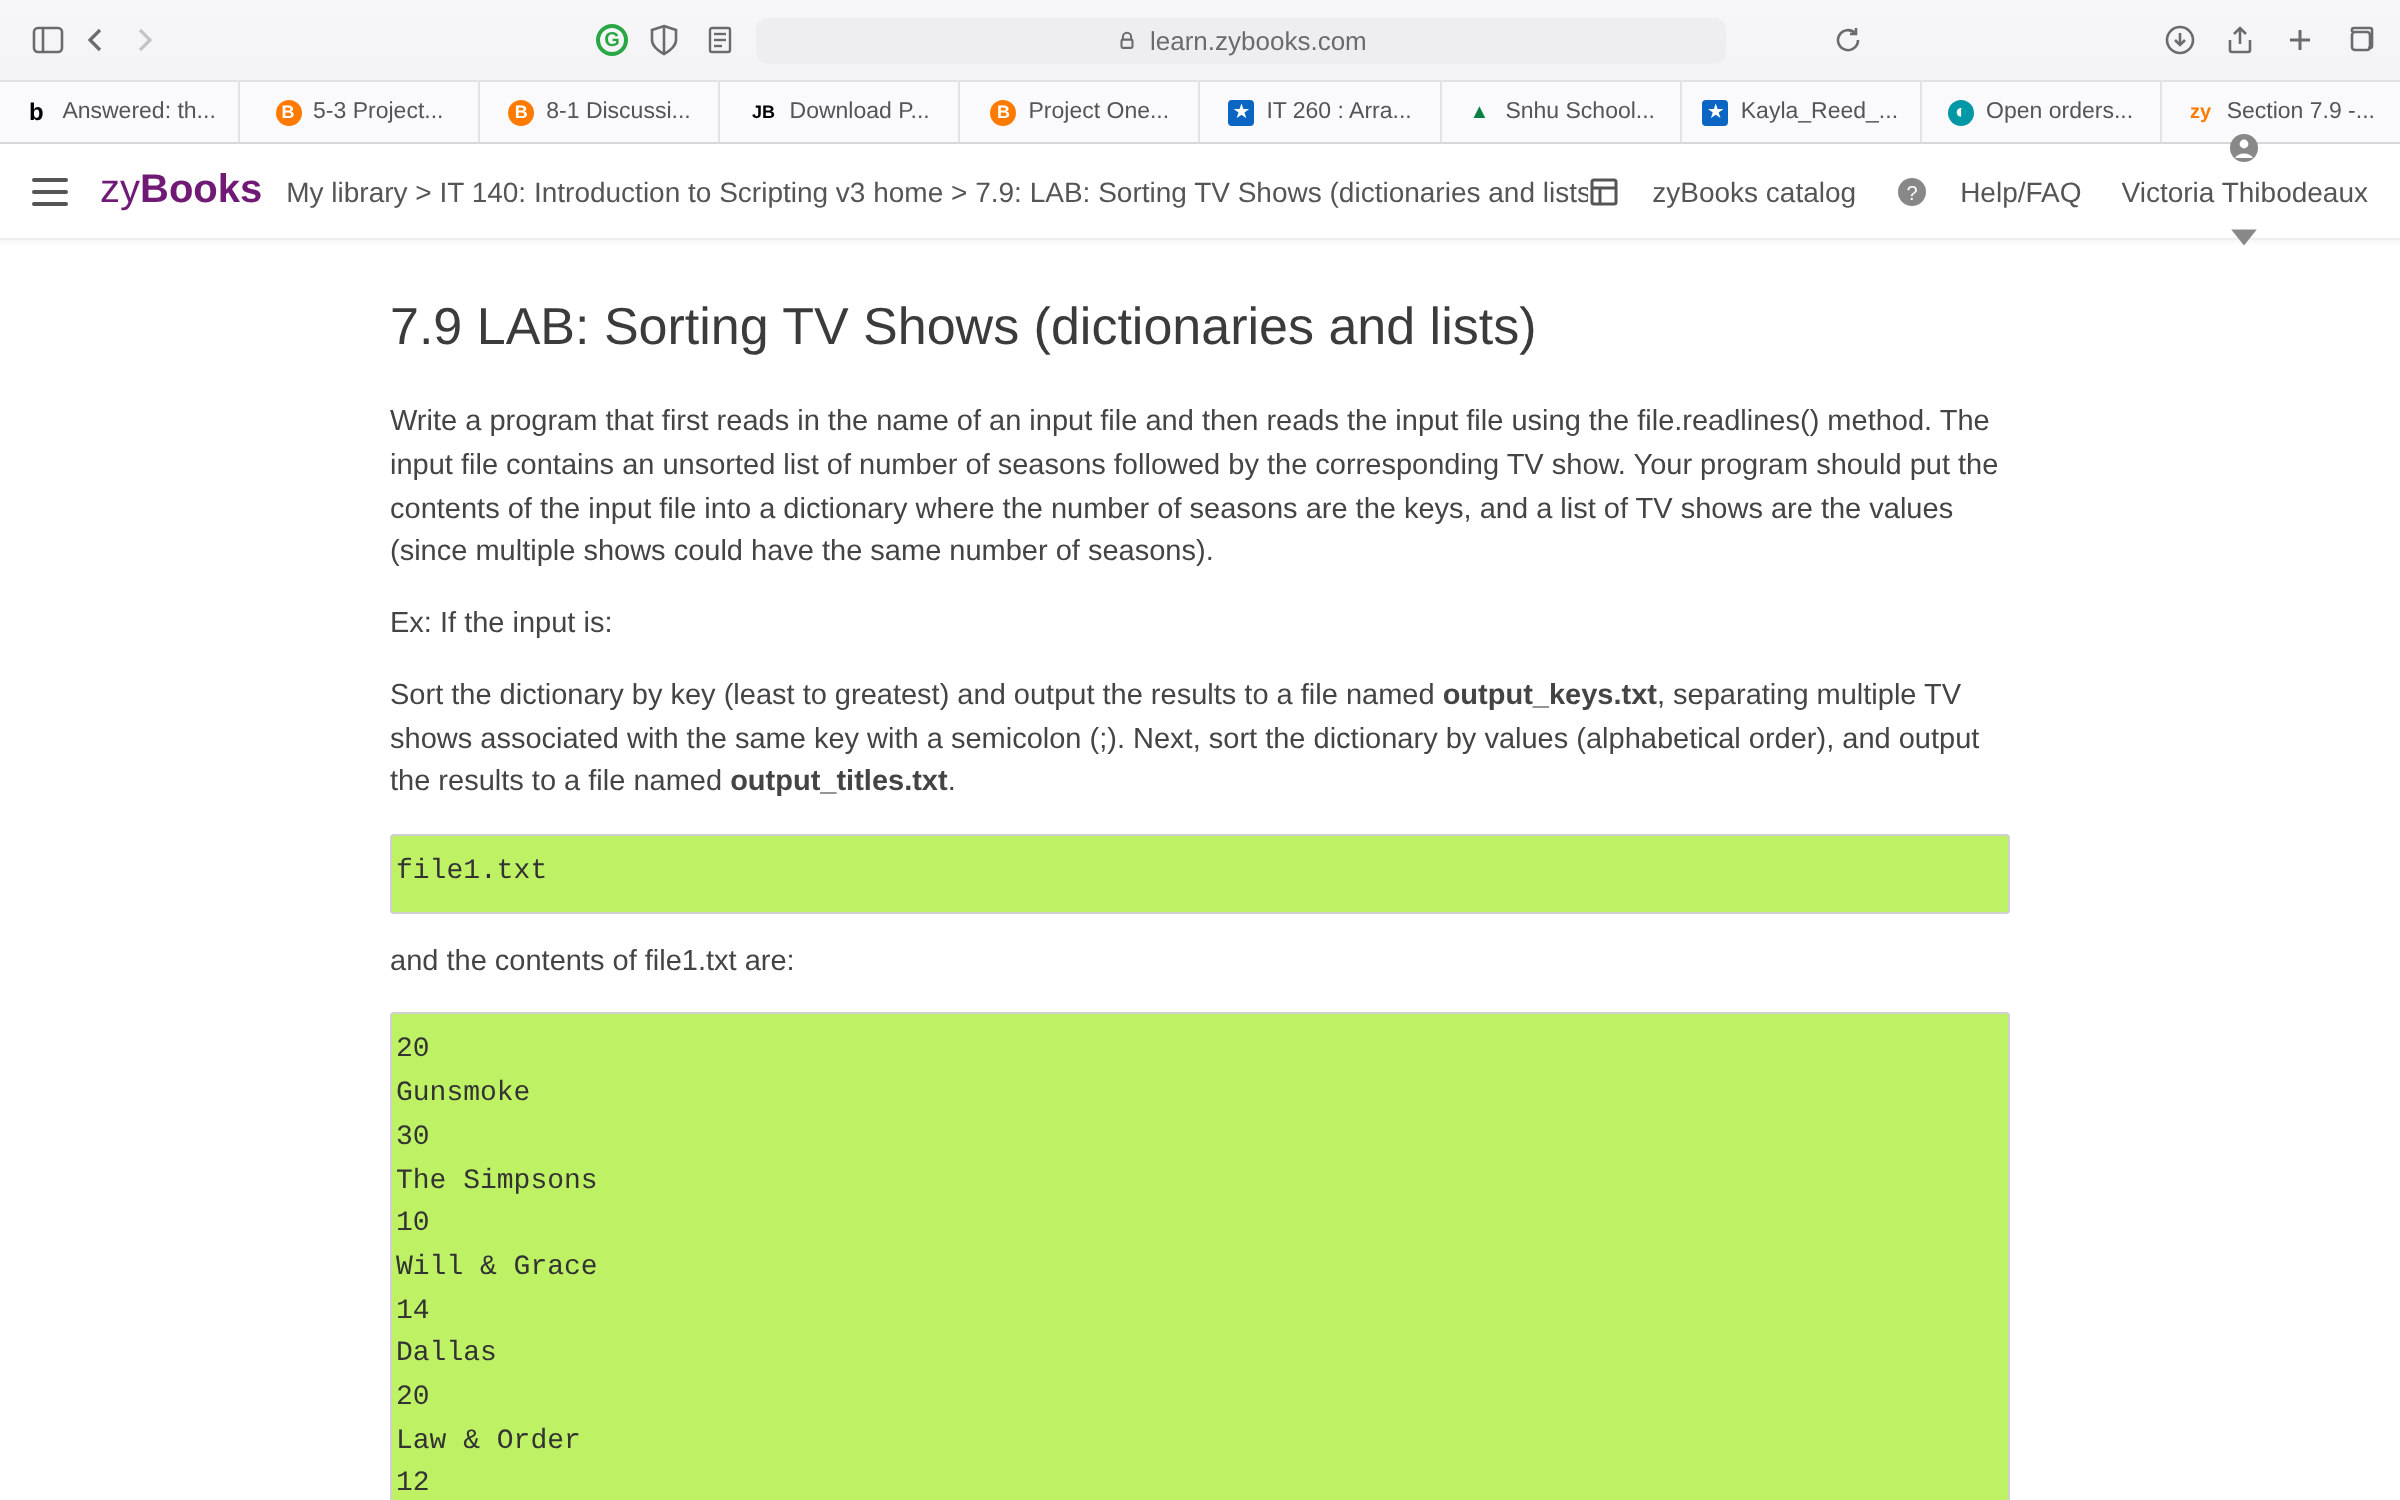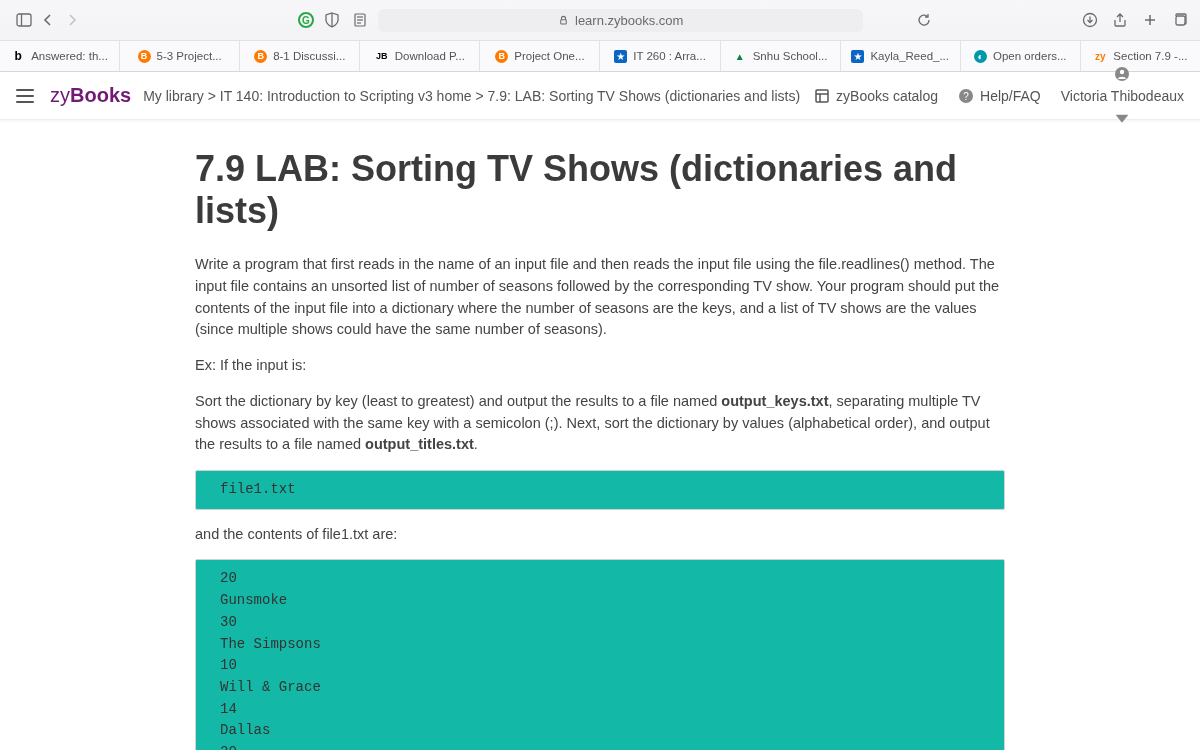--- a/index.html
+++ b/index.html
@@ -29,29 +29,29 @@
 .fav-zy{color:#ff7a00;font-weight:bold;font-size:10px;}
 
 
 .app-header { display:flex; align-items:center; height:48px; padding:0 16px; border-bottom:1px solid #eee; box-shadow:0 1px 3px rgba(0,0,0,.05);}
 .menu-icon{width:18px;height:14px;display:flex;flex-direction:column;justify-content:space-between;margin-right:16px;cursor:pointer;}
 .menu-icon span{height:2px;background:#555;border-radius:1px;}
 .logo{font-size:20px;font-weight:500;color:#701a75;margin-right:12px;}
 .logo b{font-weight:700;}
 .breadcrumb{font-size:14px;color:#555;flex:1;white-space:nowrap;overflow:hidden;}
 .app-right{display:flex;align-items:center;gap:20px;font-size:14px;color:#555;}
-.app-right .link{display:flex;align-items:flex-end;gap:6px;cursor:pointer;}
+.app-right .link{display:flex;align-items:flex-end;gap:16px;cursor:pointer;}
 .app-right svg{width:16px;height:16px;}
 .user-drop{display:flex;align-items:center;gap:6px;cursor:pointer;flex-direction:column;}
 
 
 .content{max-width:810px;margin:0 auto;padding:28px 0;color:#333;}
-h1{font-size:36px;font-weight:700;color:#3b3b3b;margin-bottom:22px;}
+h1{font-size:26px;font-weight:400;color:#3b3b3b;margin-bottom:22px;}
 .para{font-size:14.5px;line-height:1.5;margin-bottom:14px;color:#444;}
-.code-block{border:1px solid #d0d0d0;background:#14b8a6;padding:8px 24px;font-family:"Courier New",monospace;font-size:14px;line-height:1.55;white-space:pre;color:#333;margin-bottom:14px;border-radius:2px;}
+.code-block{border:1px solid #d0d0d0;background:#bef264;padding:8px 2px;font-family:"Courier New",monospace;font-size:14px;line-height:1.55;white-space:pre;color:#333;margin-bottom:14px;border-radius:2px;}
 </style>
 </head>
 <body>
 
 <div class="browser-chrome">
   <div class="toolbar">
     <div class="tb-nav">
       <span class="tb-icon">
           <svg viewBox="0 0 16 16" fill="none" stroke="currentColor" stroke-width="1.3">
             <rect x="1" y="2" width="14" height="12" rx="2"></rect>

